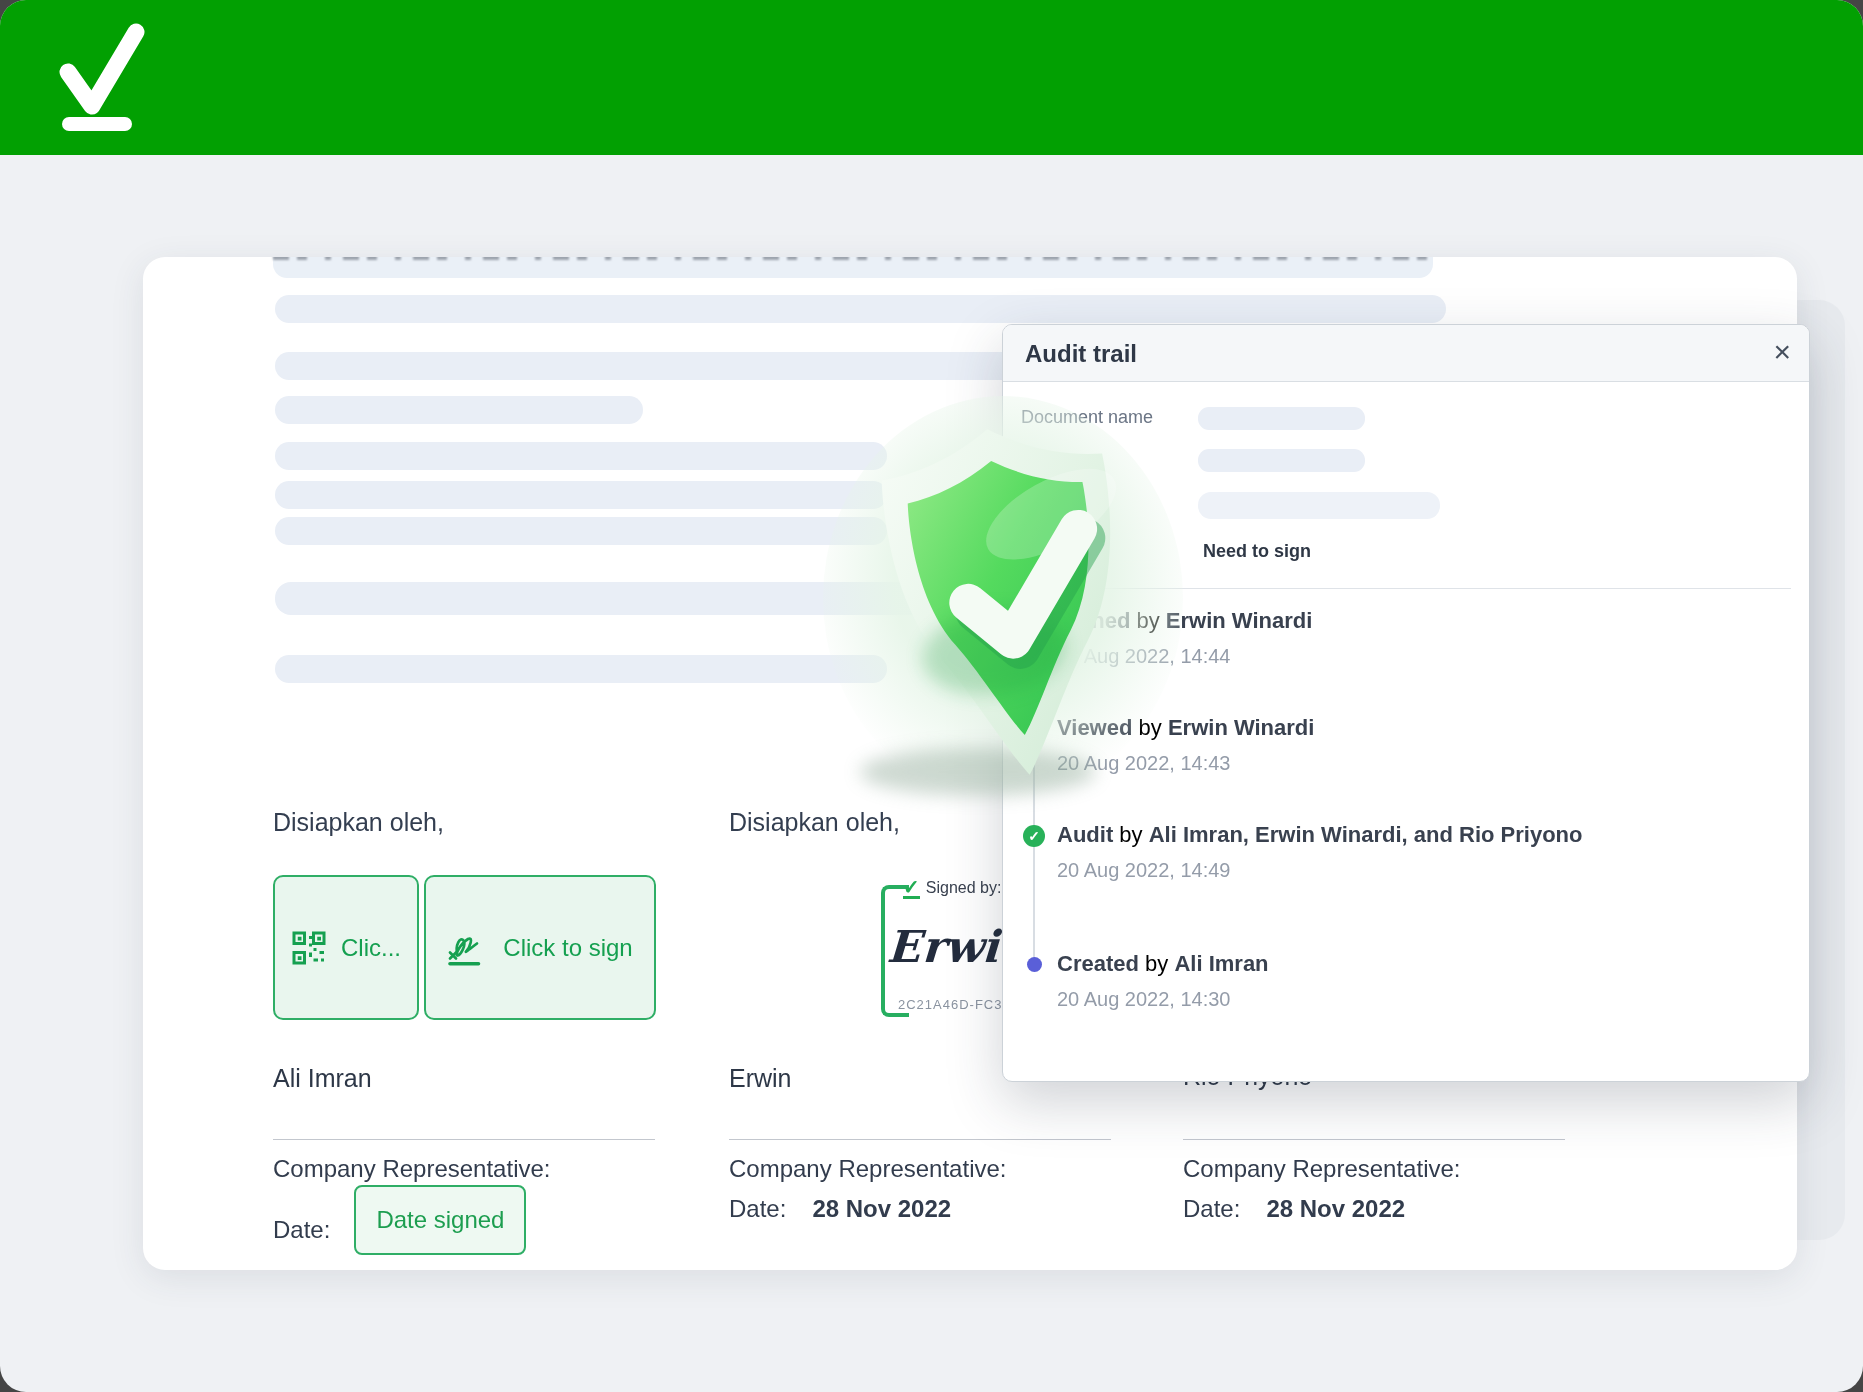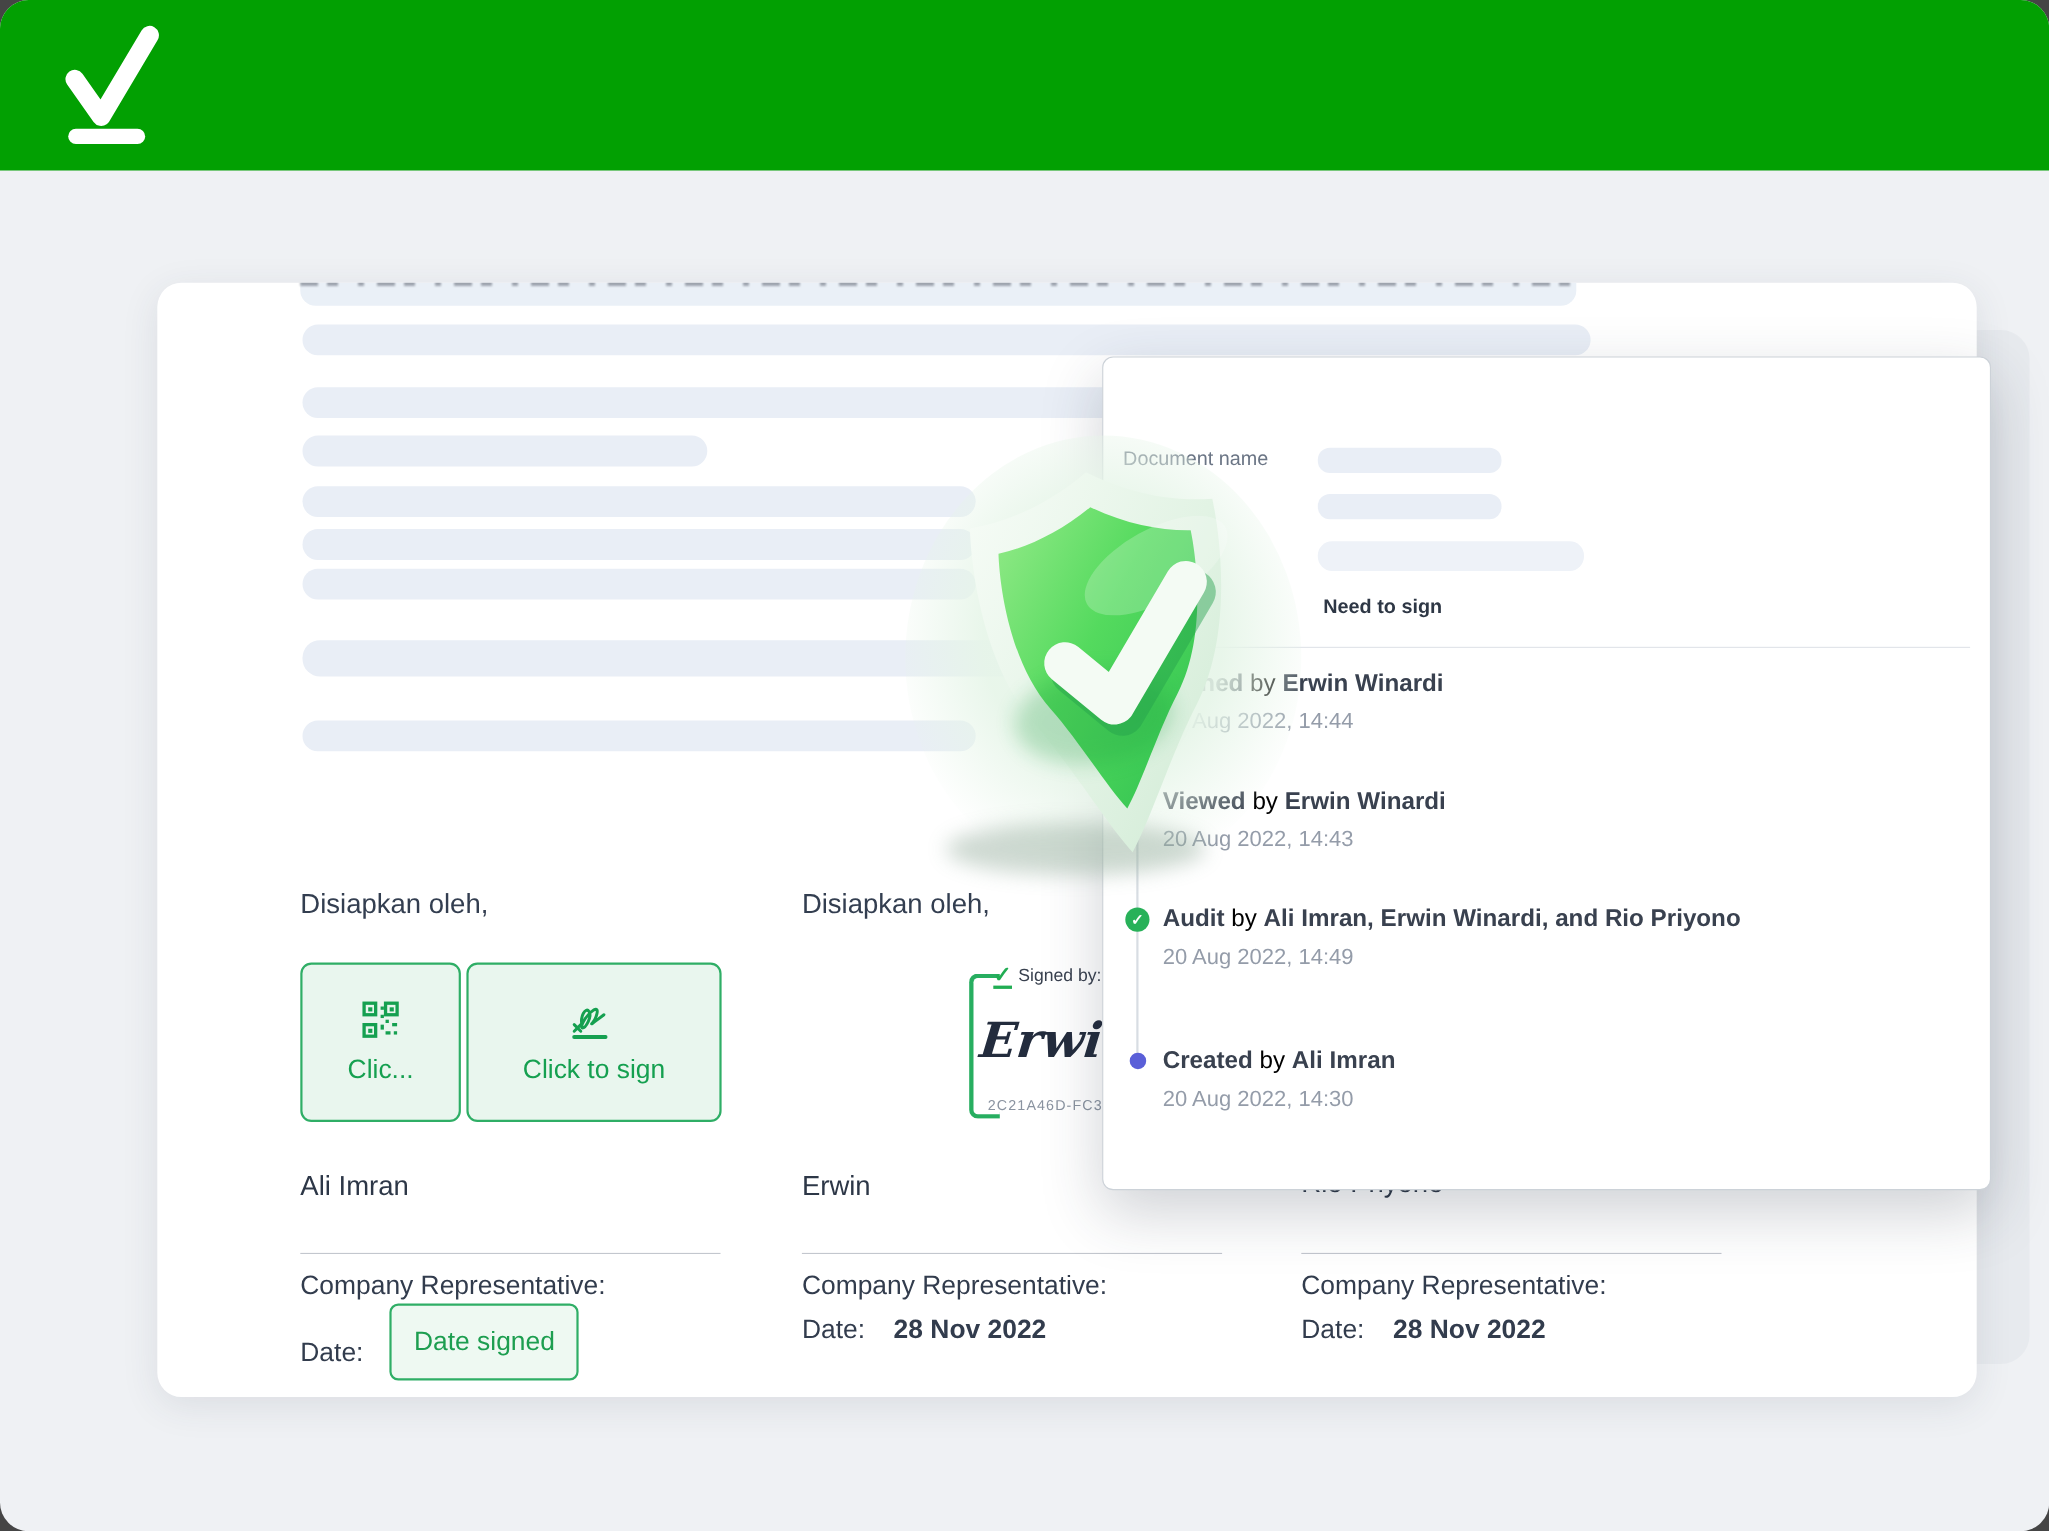--- a/index.html
+++ b/index.html
@@ -30,21 +30,21 @@
 
   
   .prepared{position:absolute;top:551px;font-size:25px;color:#333e50;}
   .name{position:absolute;top:807px;font-size:25px;color:#2d3747;}
   .hr{position:absolute;top:882px;width:382px;height:1px;background:#c3c7ce;}
   .comprep{position:absolute;top:898px;font-size:24px;color:#323c4d;}
   .daterow{position:absolute;top:938px;font-size:24px;color:#323c4d;}
   .c1{left:130px;} .c2{left:586px;} .c3{left:1040px;}
 
   .sign-btn{position:absolute;top:618px;height:145px;box-sizing:border-box;border:2px solid #2fae66;border-radius:10px;
-            background:#e9f6ee;display:flex;align-items:center;justify-content:center;gap:14px;color:#15a050;font-size:24px;flex-direction:column;}
+            background:#e9f6ee;display:flex;align-items:center;justify-content:center;gap:14px;color:#15a050;font-size:24px;}
   .btn-qr{left:130px;width:146px;}
   .btn-sign{left:281px;width:232px;}
 
   .badge{display:inline-block;box-sizing:border-box;border:2px solid #2fae66;border-radius:8px;background:#eef9f2;
          color:#1d9e50;font-size:24px;padding:19px 20px;margin-left:24px;position:relative;top:-10px;}
   .dateval{font-weight:bold;margin-left:26px;}
 
   
   .meterai{position:absolute;left:592px;top:621px;width:133px;height:137px;
      background-image:repeating-linear-gradient(0deg,rgba(212,87,127,.9) 0 6px,transparent 6px 12px),
@@ -185,20 +185,24 @@
 
     <div class="name c3" style="top:805px;">Rio Priyono</div>
     <div class="hr c3"></div>
     <div class="comprep c3">Company Representative:</div>
     <div class="daterow c3">
       <span>Date:</span><span class="dateval">28 Nov 2022</span>
     </div>
   </div>
 
   <div class="modal">
+    <div class="modal-header">
+      <div class="modal-title">Audit trail</div>
+      <div class="modal-close">×</div>
+    </div>
     <div class="doc-label">Document name</div>
     <div class="msk s1"></div>
     <div class="msk s2"></div>
     <div class="msk s3"></div>
     <div class="need-sign">Need to sign</div>
     <div class="mdivider"></div>
 
     <div class="tl-line"></div>
 
     <div class="bullet check e1b">✓</div>

